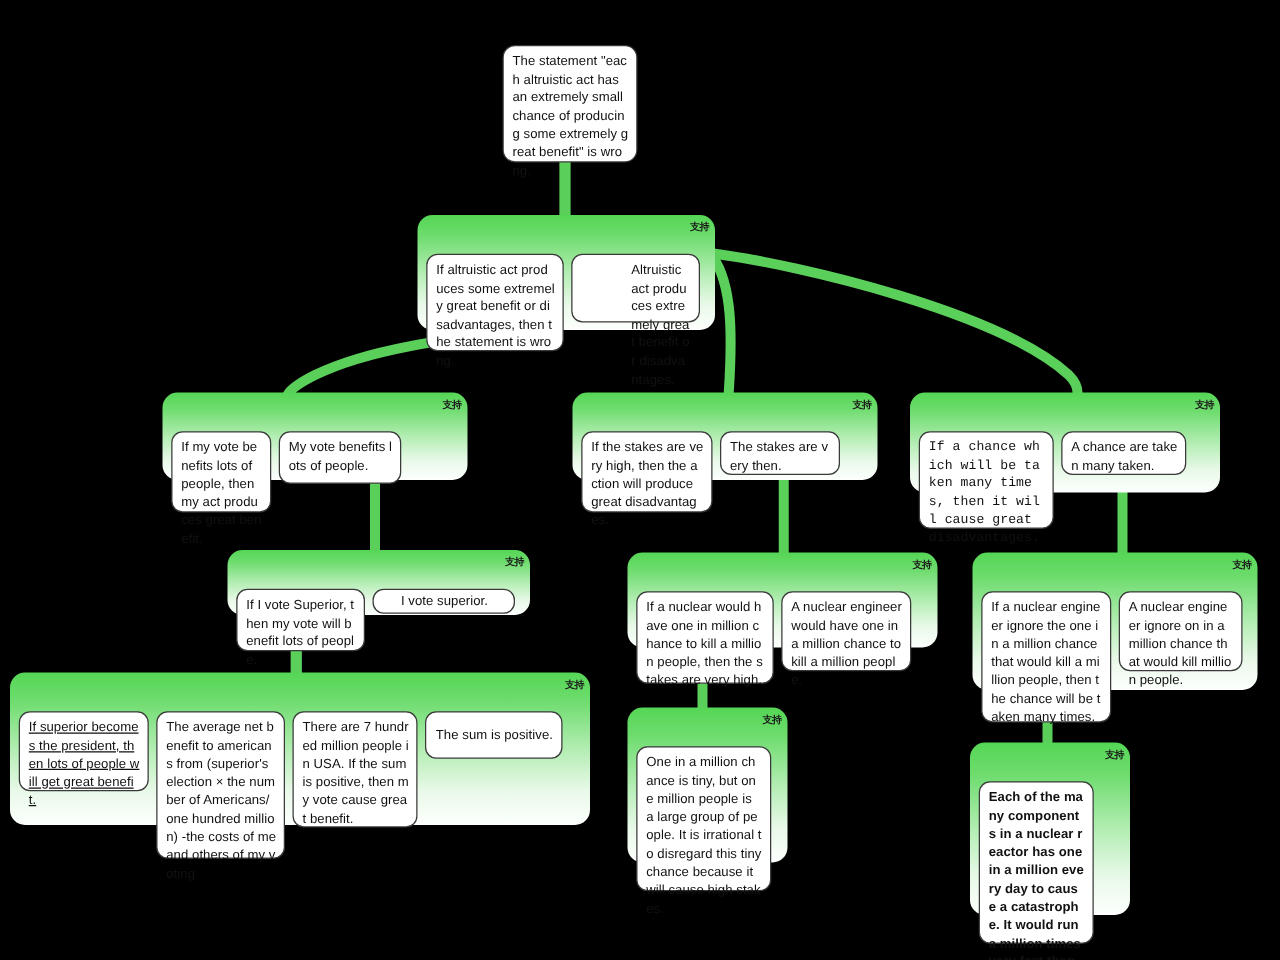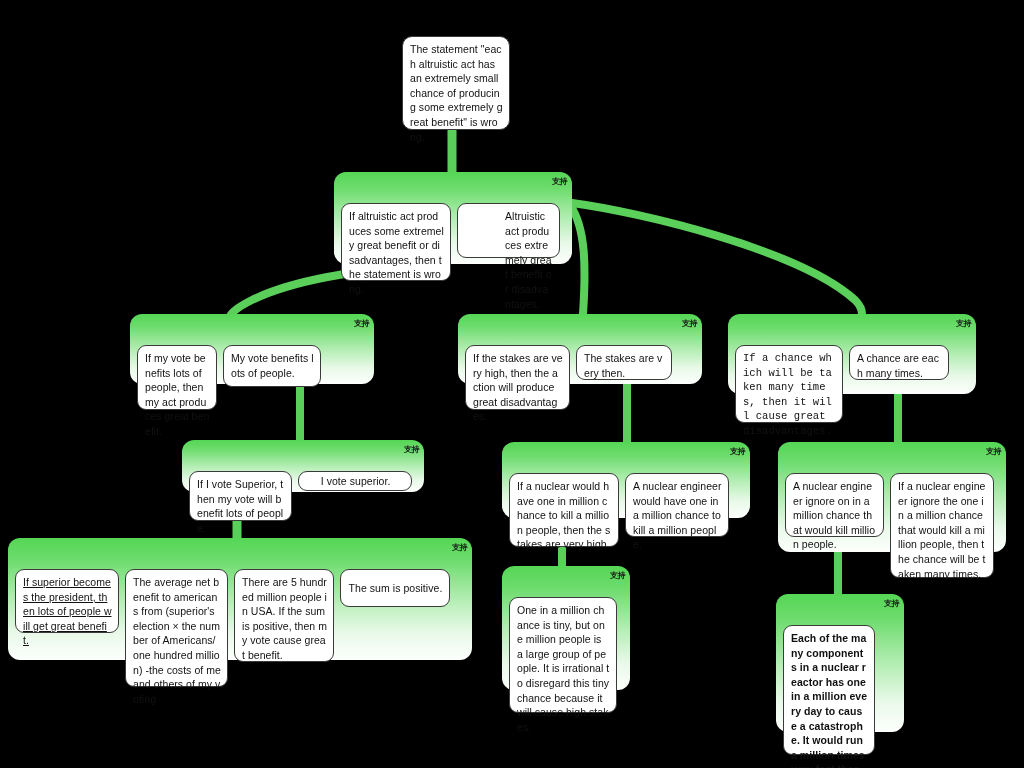--- a/index.html
+++ b/index.html
@@ -142,21 +142,21 @@
     <div class="boxes">
       <div class="node" style="width:105px; height:65px;">If the stakes are very high, then the action will produce great disadvantages.</div>
       <div class="node" style="width:96px; height:35px;">The stakes are very then.</div>
     </div>
     <span class="badge">支持</span>
   </div>
 
   <div class="group" style="left:728px; top:314px; width:248px; height:80px;">
     <div class="boxes">
       <div class="node" style="width:108px; height:78px;font-family:Liberation Mono, monospace;">If a chance which will be taken many times, then it will cause great disadvantages.</div>
-      <div class="node" style="width:100px; height:35px;">A chance are each many times.</div>
+      <div class="node" style="width:100px; height:35px;">A chance are taken many taken.</div>
     </div>
     <span class="badge">支持</span>
   </div>
 
   <div class="group" style="left:182px; top:440px; width:242px; height:52px;">
     <div class="boxes">
       <div class="node" style="width:106px; height:50px;">If I vote Superior, then my vote will benefit lots of people.</div>
       <div class="node centered" style="width:117px; height:20px;">I vote superior.</div>
     </div>
     <span class="badge">支持</span>
@@ -165,31 +165,31 @@
   <div class="group" style="left:502px; top:442px; width:248px; height:76px;">
     <div class="boxes">
       <div class="node" style="width:110px; height:74px;">If a nuclear would have one in million chance to kill a million people, then the stakes are very high.</div>
       <div class="node" style="width:104px; height:64px;">A nuclear engineer would have one in a million chance to kill a million people.</div>
     </div>
     <span class="badge">支持</span>
   </div>
 
   <div class="group" style="left:778px; top:442px; width:228px; height:110px;">
     <div class="boxes">
+      <div class="node" style="width:106px; height:105px;">If a nuclear engineer ignore the one in a million chance that would kill a million people, then the chance will be taken many times.</div>
       <div class="node" style="width:101px; height:64px;">A nuclear engineer ignore on in a million chance that would kill million people.</div>
-      <div class="node" style="width:106px; height:105px;">If a nuclear engineer ignore the one in a million chance that would kill a million people, then the chance will be taken many times.</div>
     </div>
     <span class="badge">支持</span>
   </div>
 
   <div class="group" style="left:8px; top:538px; width:464px; height:122px;">
     <div class="boxes">
       <div class="node" style="width:104px; height:64px;text-decoration:underline;">If superior becomes the president, then lots of people will get great benefit.</div>
       <div class="node" style="width:103px; height:118px;">The average net benefit to americans from (superior's election × the number of Americans/one hundred million) -the costs of me and others of my voting</div>
-      <div class="node" style="width:100px; height:93px;">There are 5 hundred million people in USA. If the sum is positive, then my vote cause great benefit.</div>
+      <div class="node" style="width:100px; height:93px;">There are 7 hundred million people in USA. If the sum is positive, then my vote cause great benefit.</div>
       <div class="node centered" style="width:110px; height:38px;">The sum is positive.</div>
     </div>
     <span class="badge">支持</span>
   </div>
 
   <div class="group" style="left:502px; top:566px; width:128px; height:124px;">
     <div class="boxes">
       <div class="node" style="width:108px; height:116px;">One in a million chance is tiny, but one million people is a large group of people. It is irrational to disregard this tiny chance because it  will cause high stakes.</div>
     </div>
     <span class="badge">支持</span>

